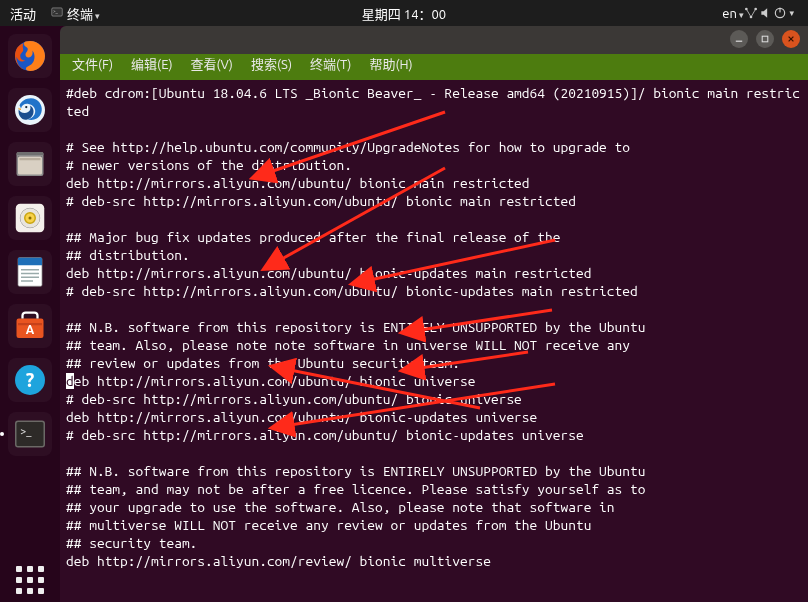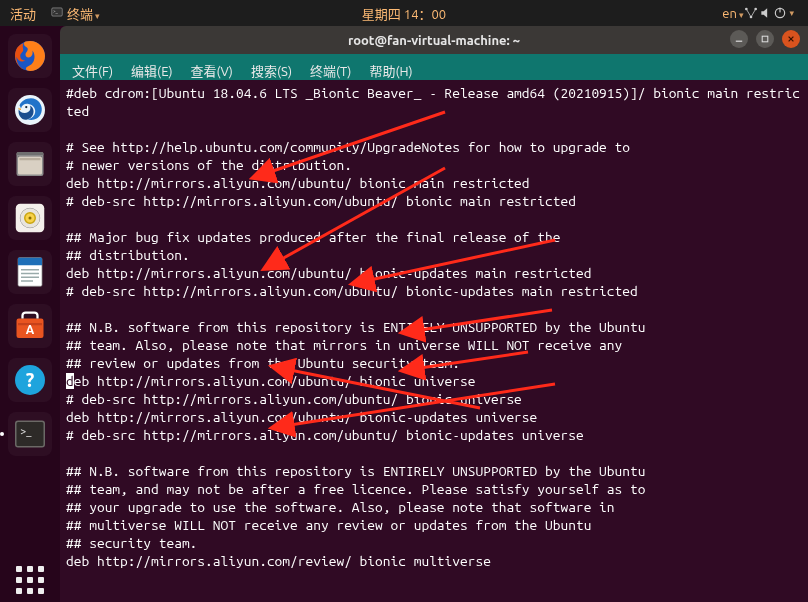--- a/index.html
+++ b/index.html
@@ -2,21 +2,21 @@
 <html><head>
 <meta charset="utf-8">
 <style>
   * { margin: 0; padding: 0; box-sizing: border-box; }
   html, body { width: 808px; height: 602px; overflow: hidden; font-family: "Ubuntu", "Noto Sans CJK SC", sans-serif; }
   body { background: #2c001e; }
 
   
   .top-panel {
     position: absolute; top: 0; left: 0; right: 0; height: 26px;
-    background: #1d1d1d; color: #fdba74; display: flex; align-items: center;
+    background: #1d1d1d; color: #ffffff; display: flex; align-items: center;
     font-size: 13px; z-index: 10;
   }
   .top-panel .left { display: flex; align-items: center; gap: 14px; padding-left: 10px; }
   .top-panel .center { position: absolute; left: 50%; transform: translateX(-50%); }
   .top-panel .right { margin-left: auto; display: flex; align-items: center; padding-right: 14px; }
   .top-panel .right svg { display: block; }
   .menu-arrow { font-size: 9px; opacity: .8; margin-left: 2px; }
 
   
   .dock {
@@ -48,22 +48,22 @@
     height: 28px; background: #3b3836; color: #e6e6e6; display: flex;
     align-items: center; justify-content: center; font-size: 13px; font-weight: bold;
     position: relative;
   }
   .win-controls { position: absolute; right: 8px; top: 4px; display: flex; gap: 8px; }
   .win-btn { width: 18px; height: 18px; border-radius: 50%; background: #5c5a57; color: #ddd;
     display: flex; align-items: center; justify-content: center; font-size: 11px; line-height: 1; }
   .win-btn.close { background: #d9531e; color: #2b0f00; }
 
   .menubar {
-    height: 26px; background: #0f766e; color: #e8e8e8; display: flex;
-    align-items: flex-end; gap: 18px; padding: 0 12px; font-size: 13px;
+    height: 26px; background: #4d7c0f; color: #e8e8e8; display: flex;
+    align-items: flex-start; gap: 18px; padding: 0 12px; font-size: 13px;
   }
 
   .terminal {
     flex: 1; padding: 4px 6px; color: #ffffff; font-family: "Ubuntu Mono","DejaVu Sans Mono",monospace;
     font-size: 13.8px; line-height: 18px; white-space: pre-wrap; word-break: break-all;
     position: relative; overflow: hidden;
   }
   .hl { background: #ffffff; color: #300a24; }
 
   
@@ -183,21 +183,20 @@
       <span></span>
       <span></span>
       <span></span>
       <span></span>
       <span></span>
   </div>
 </div>
 
 <div class="window">
   <div class="titlebar">
-    <span>root@fan-virtual-machine: ~</span>
     <div class="win-controls">
       <div class="win-btn">
         <svg width="8" height="8" viewBox="0 0 10 10">
             <rect x="1" y="7" width="8" height="1.5" fill="#ddd"></rect>
           </svg>
       </div>
       <div class="win-btn">
         <svg width="8" height="8" viewBox="0 0 10 10">
             <rect x="1.5" y="1.5" width="7" height="7" stroke="#ddd" stroke-width="1.3" fill="none"></rect>
           </svg>
@@ -223,21 +222,21 @@
 <span># newer versions of the distribution.</span>
 <span>deb http://mirrors.aliyun.com/ubuntu/ bionic main restricted</span>
 <span># deb-src http://mirrors.aliyun.com/ubuntu/ bionic main restricted</span>
 <span></span>
 <span>## Major bug fix updates produced after the final release of the</span>
 <span>## distribution.</span>
 <span>deb http://mirrors.aliyun.com/ubuntu/ bionic-updates main restricted</span>
 <span># deb-src http://mirrors.aliyun.com/ubuntu/ bionic-updates main restricted</span>
 <span></span>
 <span>## N.B. software from this repository is ENTIRELY UNSUPPORTED by the Ubuntu</span>
-<span>## team. Also, please note that mirrors in universe WILL NOT receive any</span>
+<span>## team. Also, please note note software in universe WILL NOT receive any</span>
 <span>## review or updates from the Ubuntu security team.</span>
 <span class="hl">d</span><span>eb http://mirrors.aliyun.com/ubuntu/ bionic universe</span>
 <span># deb-src http://mirrors.aliyun.com/ubuntu/ bionic universe</span>
 <span>deb http://mirrors.aliyun.com/ubuntu/ bionic-updates universe</span>
 <span># deb-src http://mirrors.aliyun.com/ubuntu/ bionic-updates universe</span>
 <span></span>
 <span>## N.B. software from this repository is ENTIRELY UNSUPPORTED by the Ubuntu</span>
 <span>## team, and may not be after a free licence. Please satisfy yourself as to</span>
 <span>## your upgrade to use the software. Also, please note that software in</span>
 <span>## multiverse WILL NOT receive any review or updates from the Ubuntu</span>

